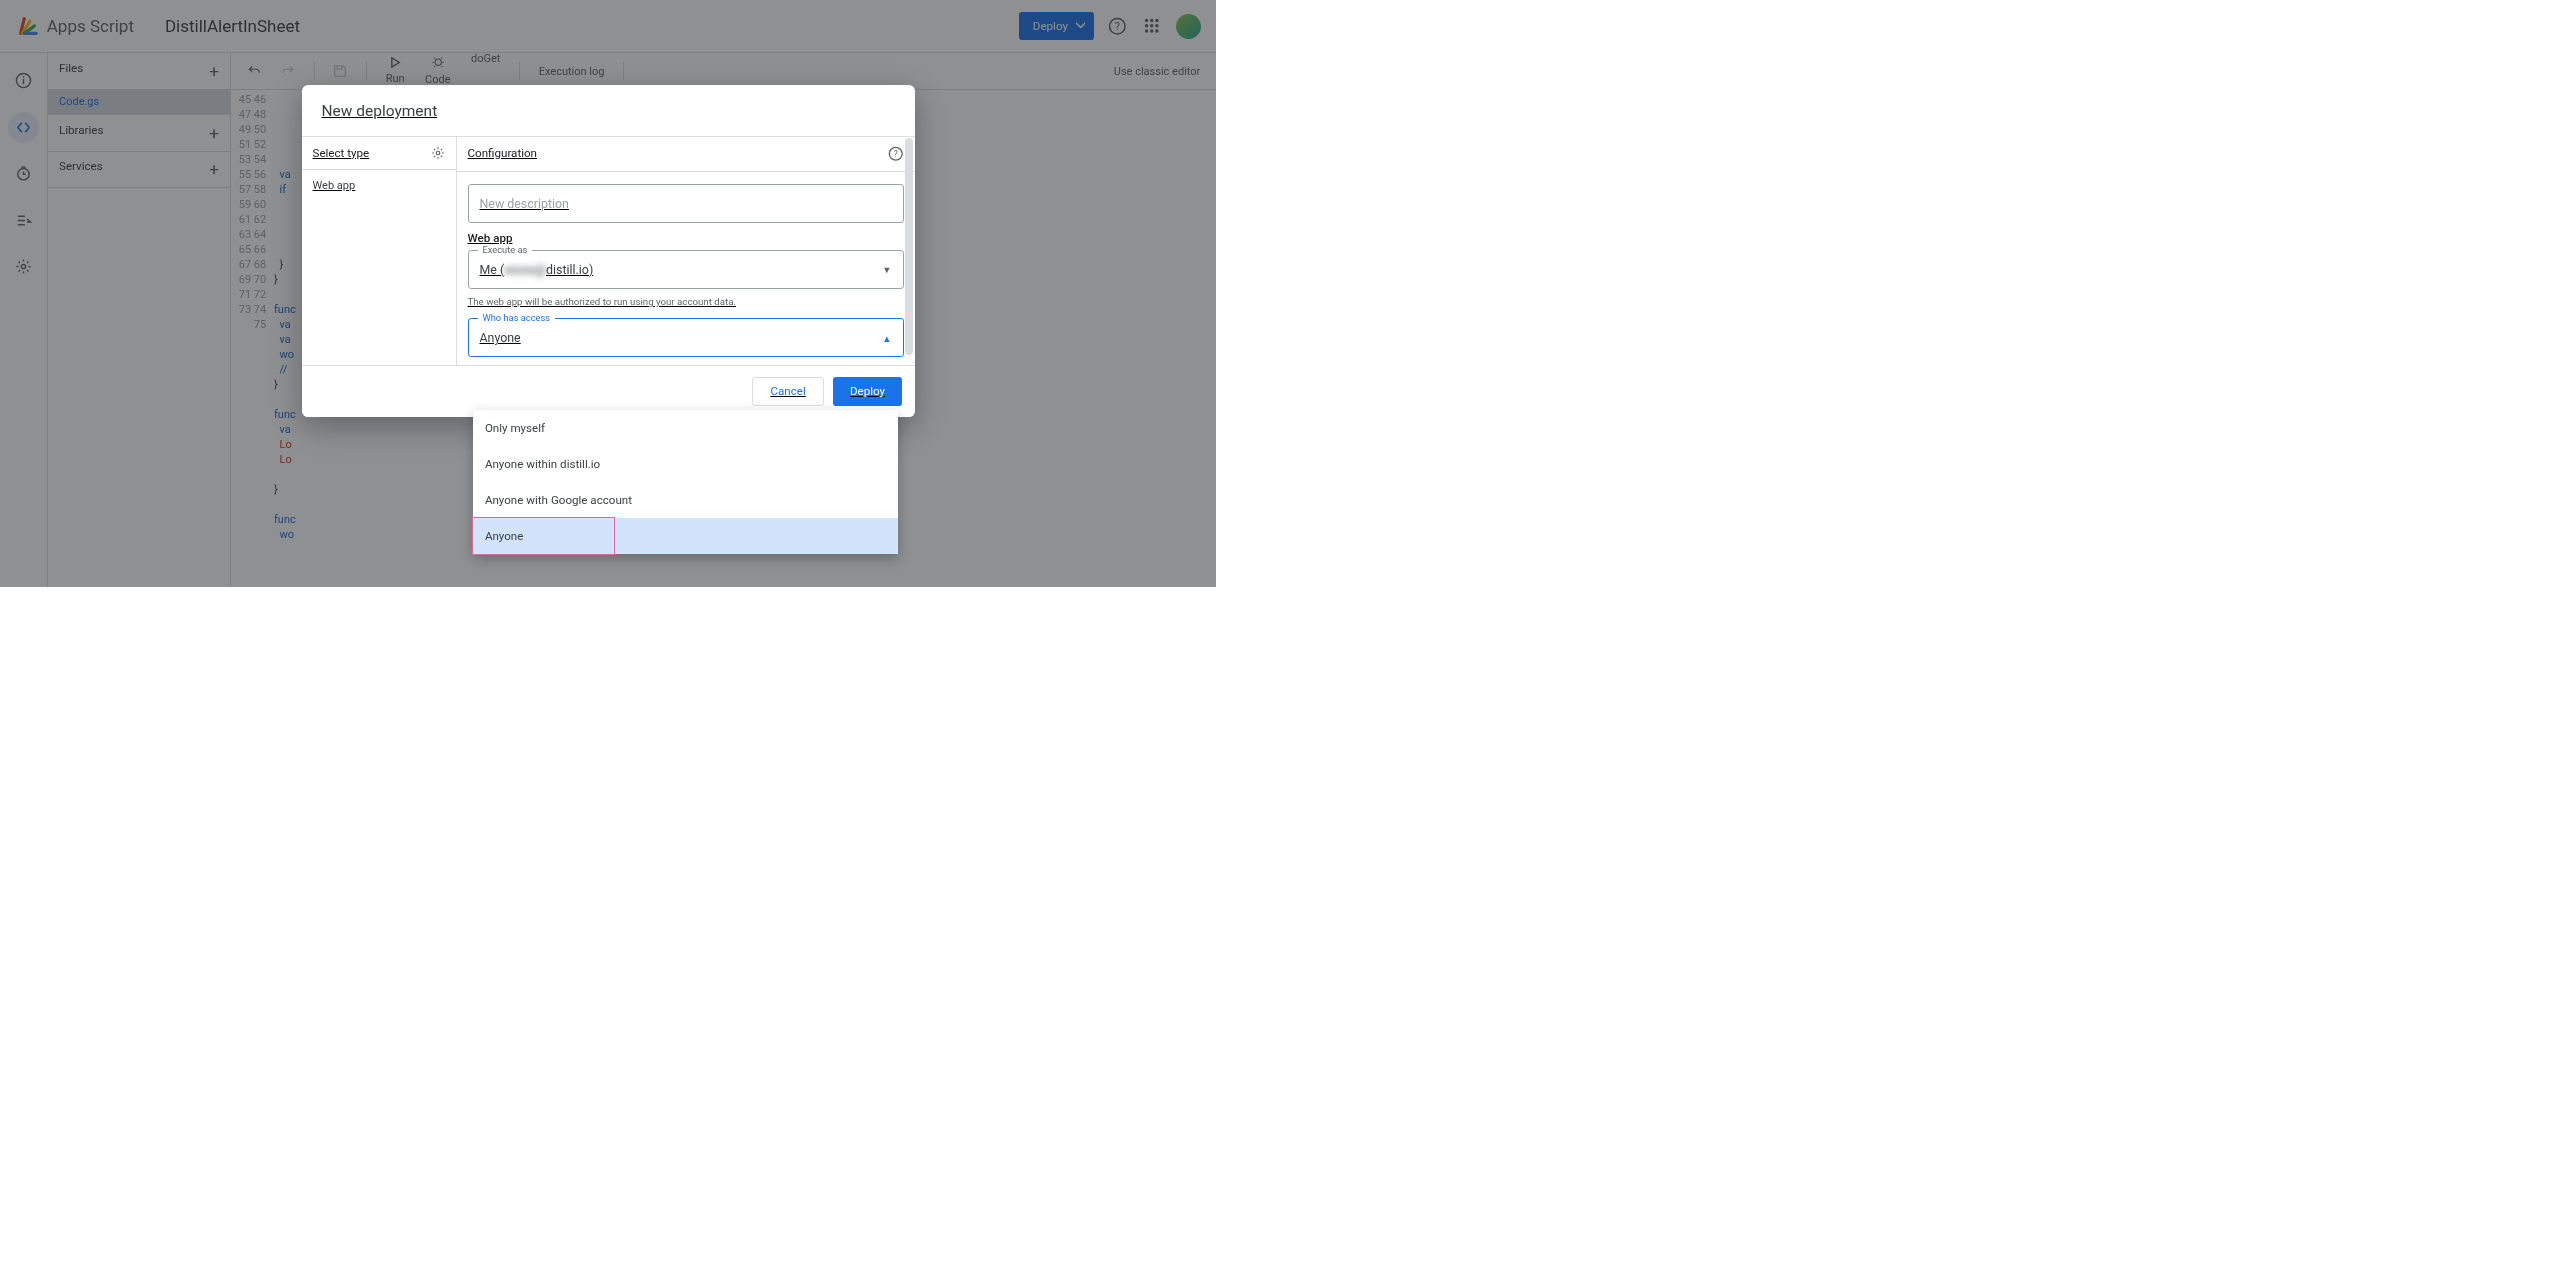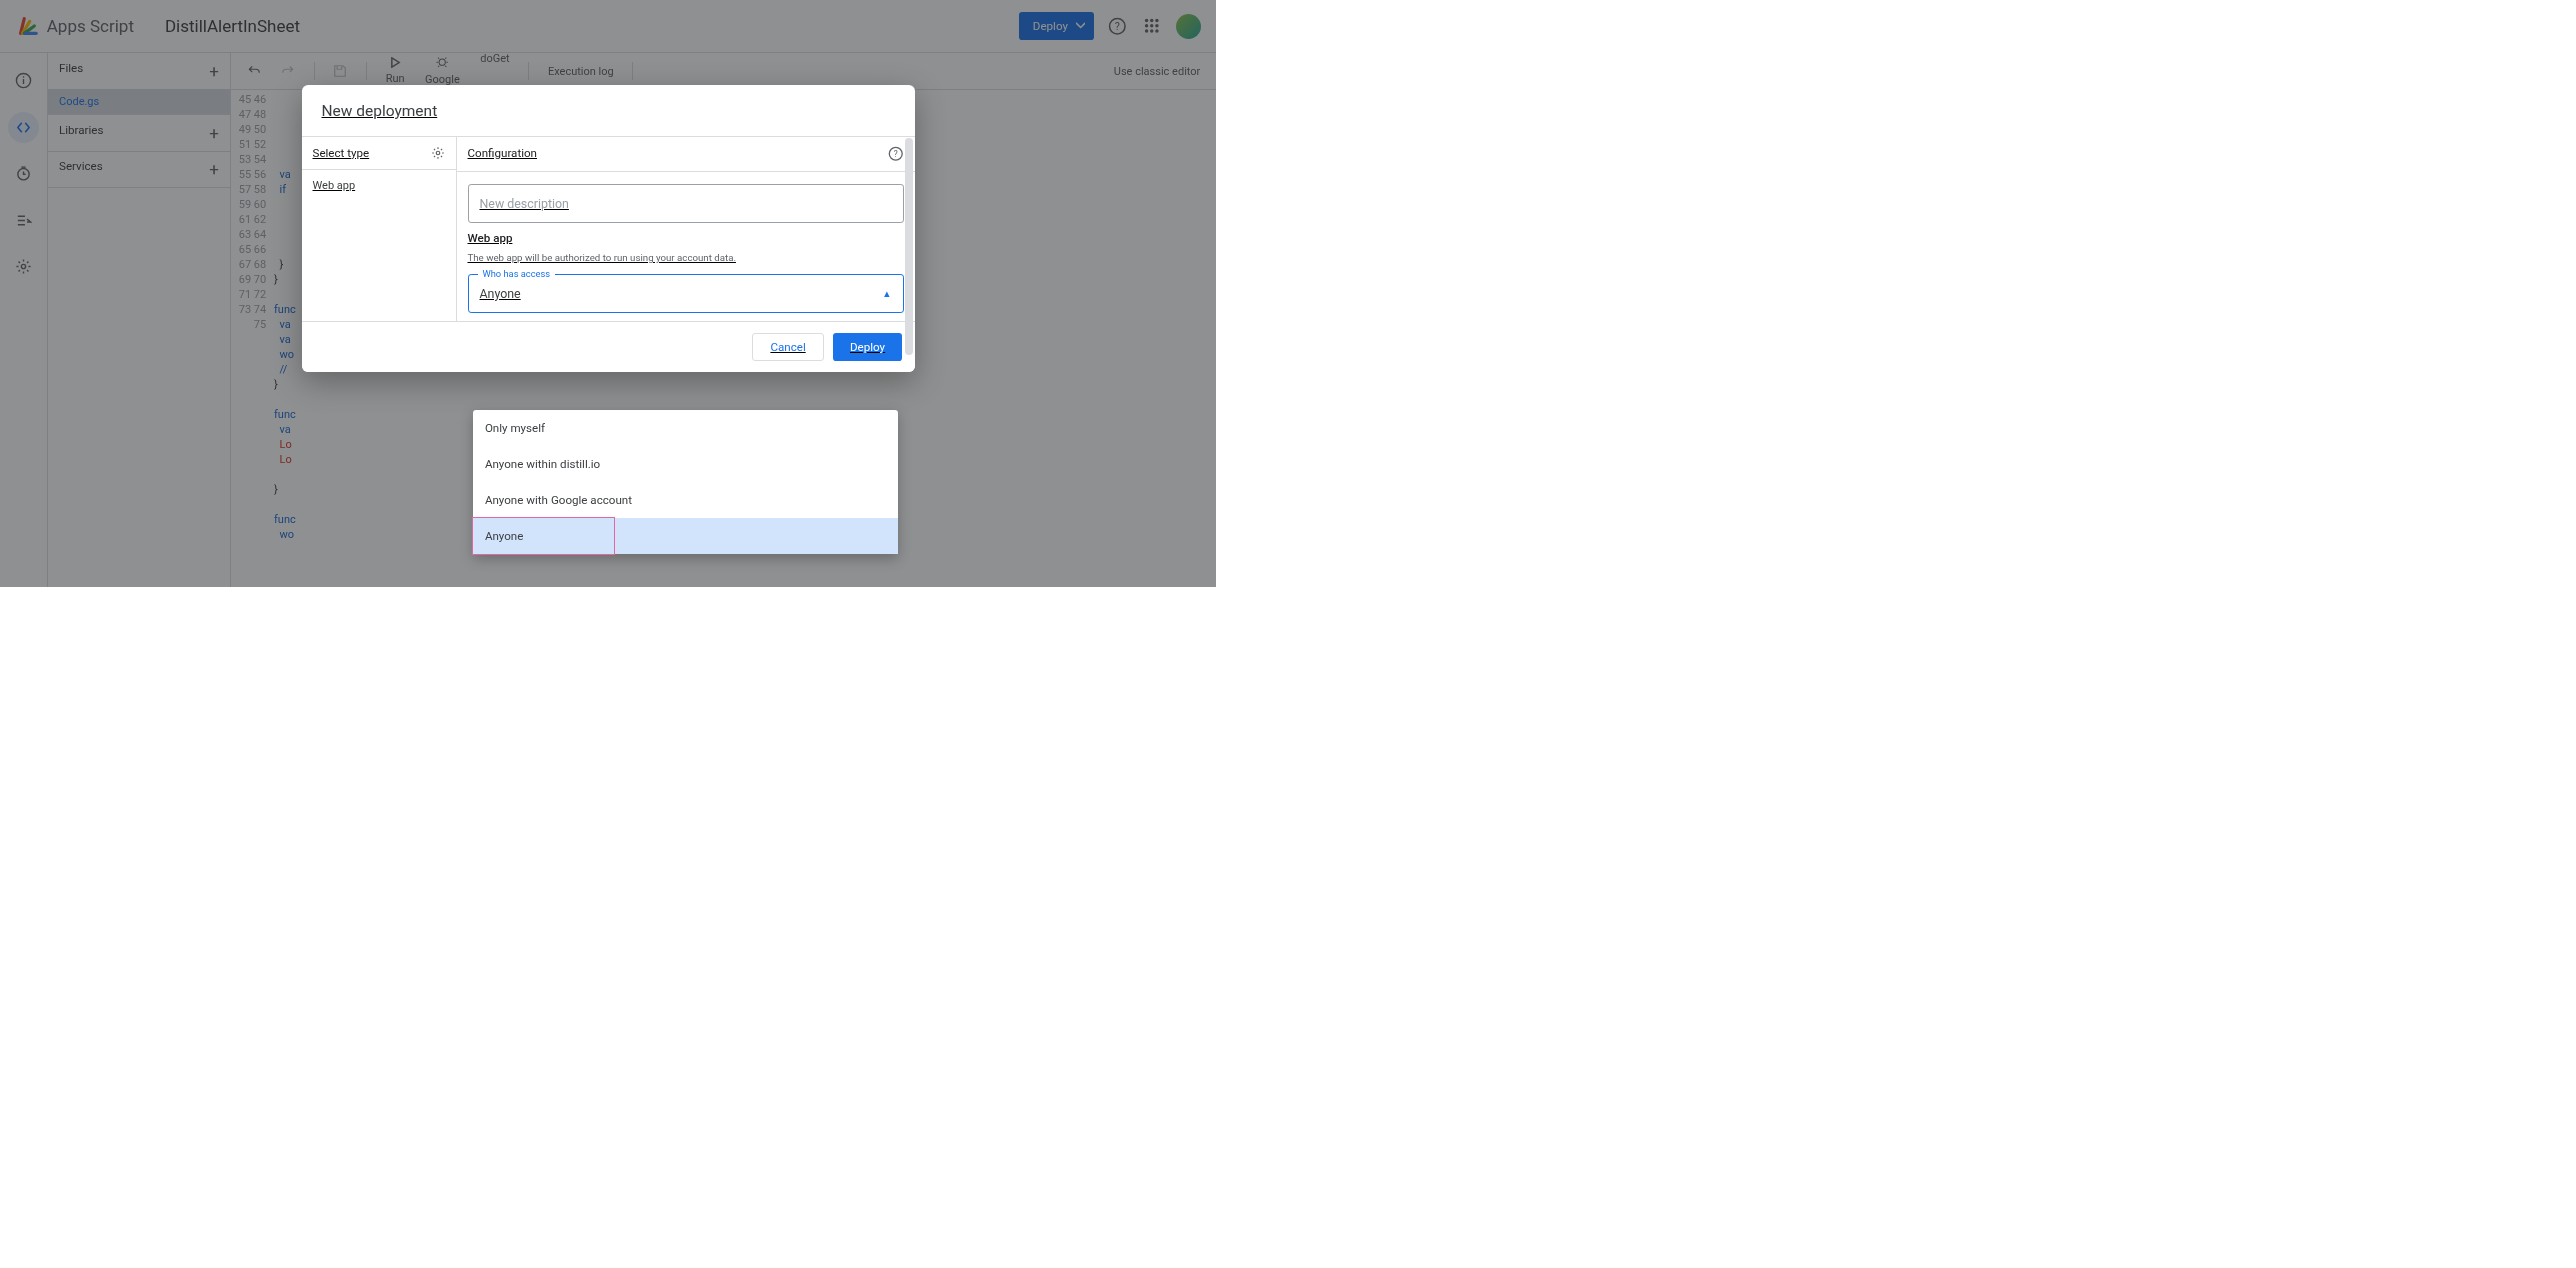--- a/index.html
+++ b/index.html
@@ -200,21 +200,21 @@
         <svg width="11" height="11" viewBox="0 0 10 12">
             <path d="M1 1 L9 6 L1 11 Z" fill="none" stroke="#5f6368" stroke-width="1.6"></path>
           </svg>
         <span>Run</span>
       </span>
       <span class="tb-btn">
         <svg width="12.4" height="12.4" viewBox="0 0 24 24">
             <circle cx="12" cy="12" r="6" fill="none" stroke="#5f6368" stroke-width="2"></circle>
             <path d="M4 12H1M23 12h-3M6 5L4 3M18 5l2-2M6 19l-2 2M18 19l2 2" stroke="#5f6368" stroke-width="2"></path>
           </svg>
-        <span>Google</span>
+        <span>Code</span>
       </span>
       <span class="tb-btn" style="gap:20px;">
         <span>doGet</span>
         <svg width="7.8" height="4.7" viewBox="0 0 10 6">
             <path d="M0 0 L5 5 L10 0" fill="none" stroke="#5f6368" stroke-width="1.6"></path>
           </svg>
       </span>
       <span class="vdiv"></span>
       <span class="tb-btn">Execution log</span>
       <span class="vdiv"></span>
@@ -313,20 +313,27 @@
                 <circle cx="12" cy="12" r="10" fill="none" stroke="#5f6368" stroke-width="2"></circle>
                 <text x="12" y="17" text-anchor="middle" font-size="13" fill="#5f6368">?</text>
               </svg>
             </span>
         </div>
         <div class="dlg-form" style="overflow:visible;">
           <div class="md-field">
             <span class="ph">New description</span>
           </div>
           <div class="md-label-block">Web app</div>
+          <div class="md-field">
+            <span class="md-floating">Execute as</span>
+            <span>
+              <span>Me (</span><span class="blurred">xxxxx@</span><span>distill.io)</span>
+            </span>
+            <span class="arrow">▼</span>
+          </div>
           <div class="md-help">The web app will be authorized to run using your account data.</div>
           <div class="md-field blue">
             <span class="md-floating blue">Who has access</span>
             <span>Anyone</span>
             <span class="arrow" style="color:#1a73e8;">▲</span>
           </div>
         </div>
         <div class="dlg-scrollbar"></div>
       </div>
 

